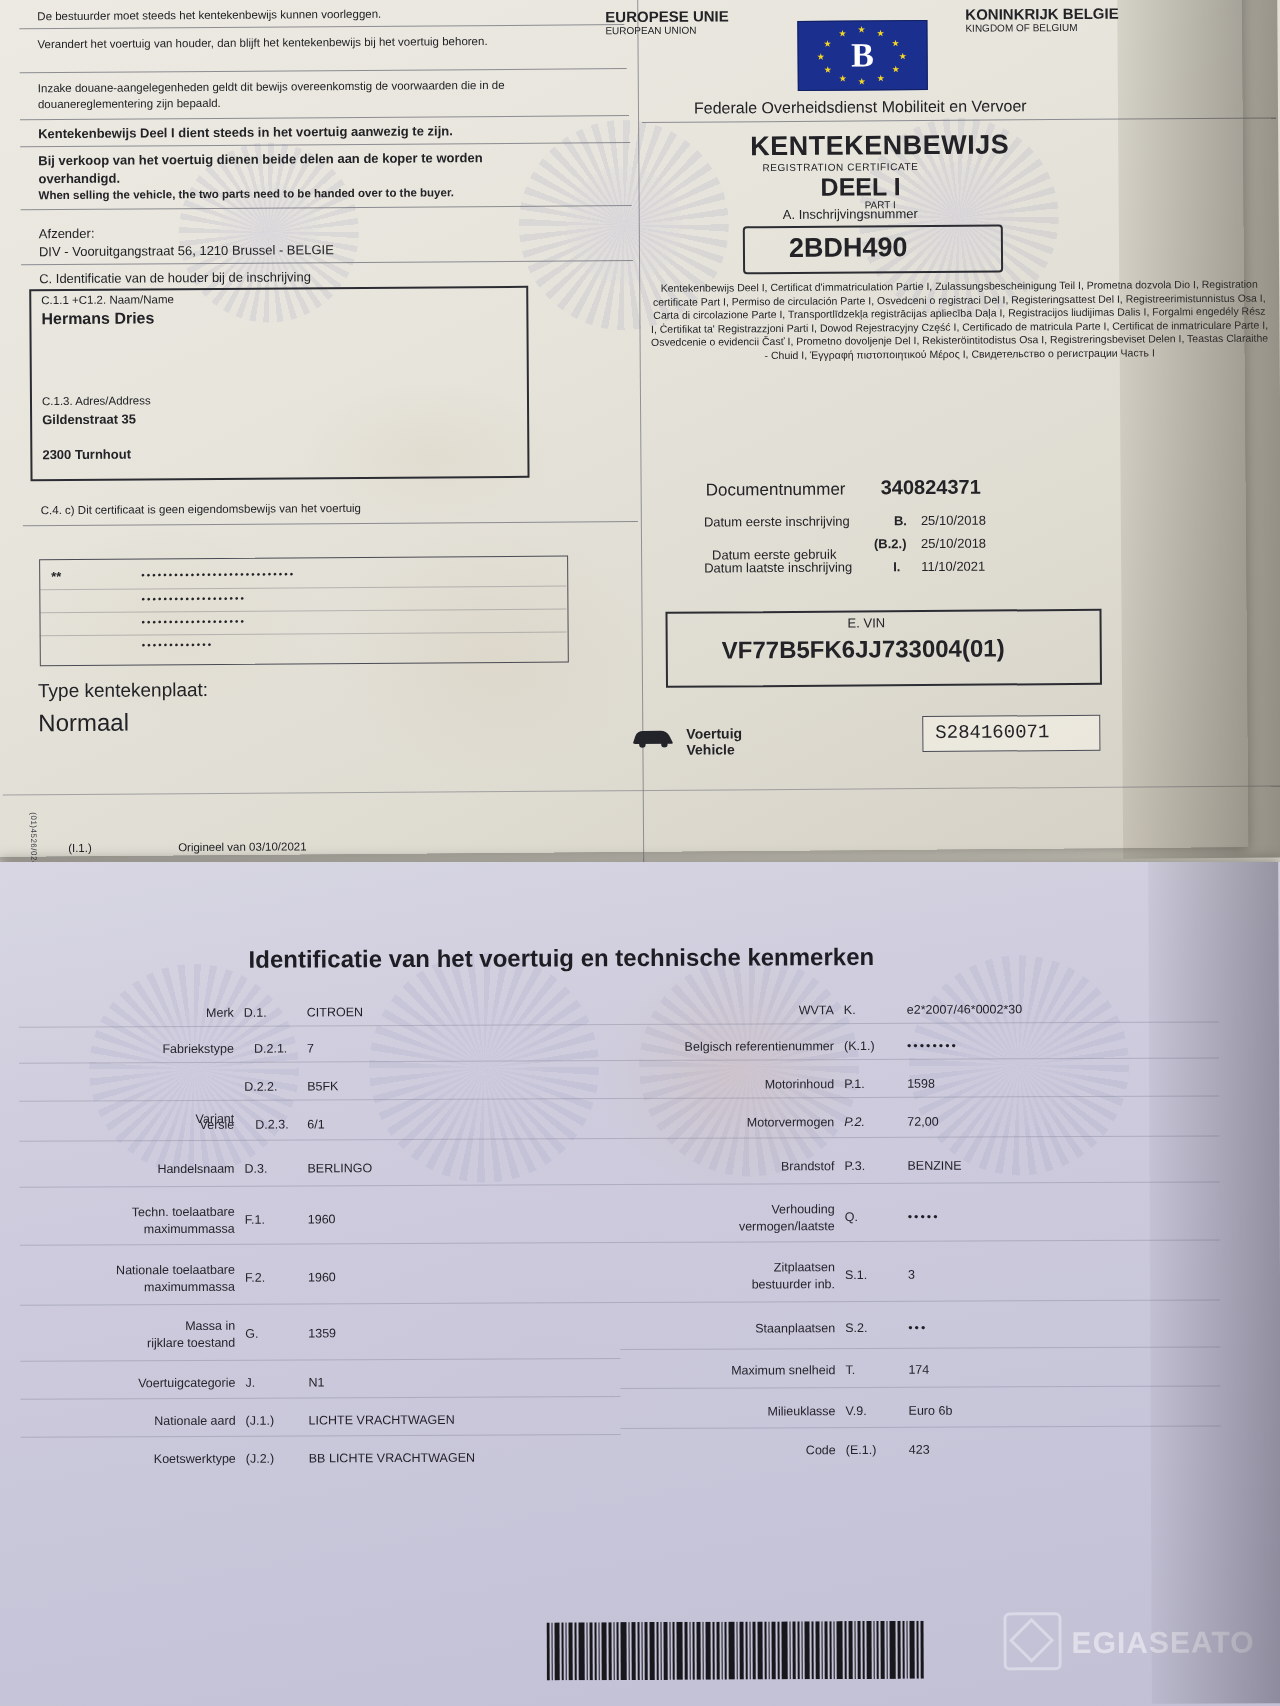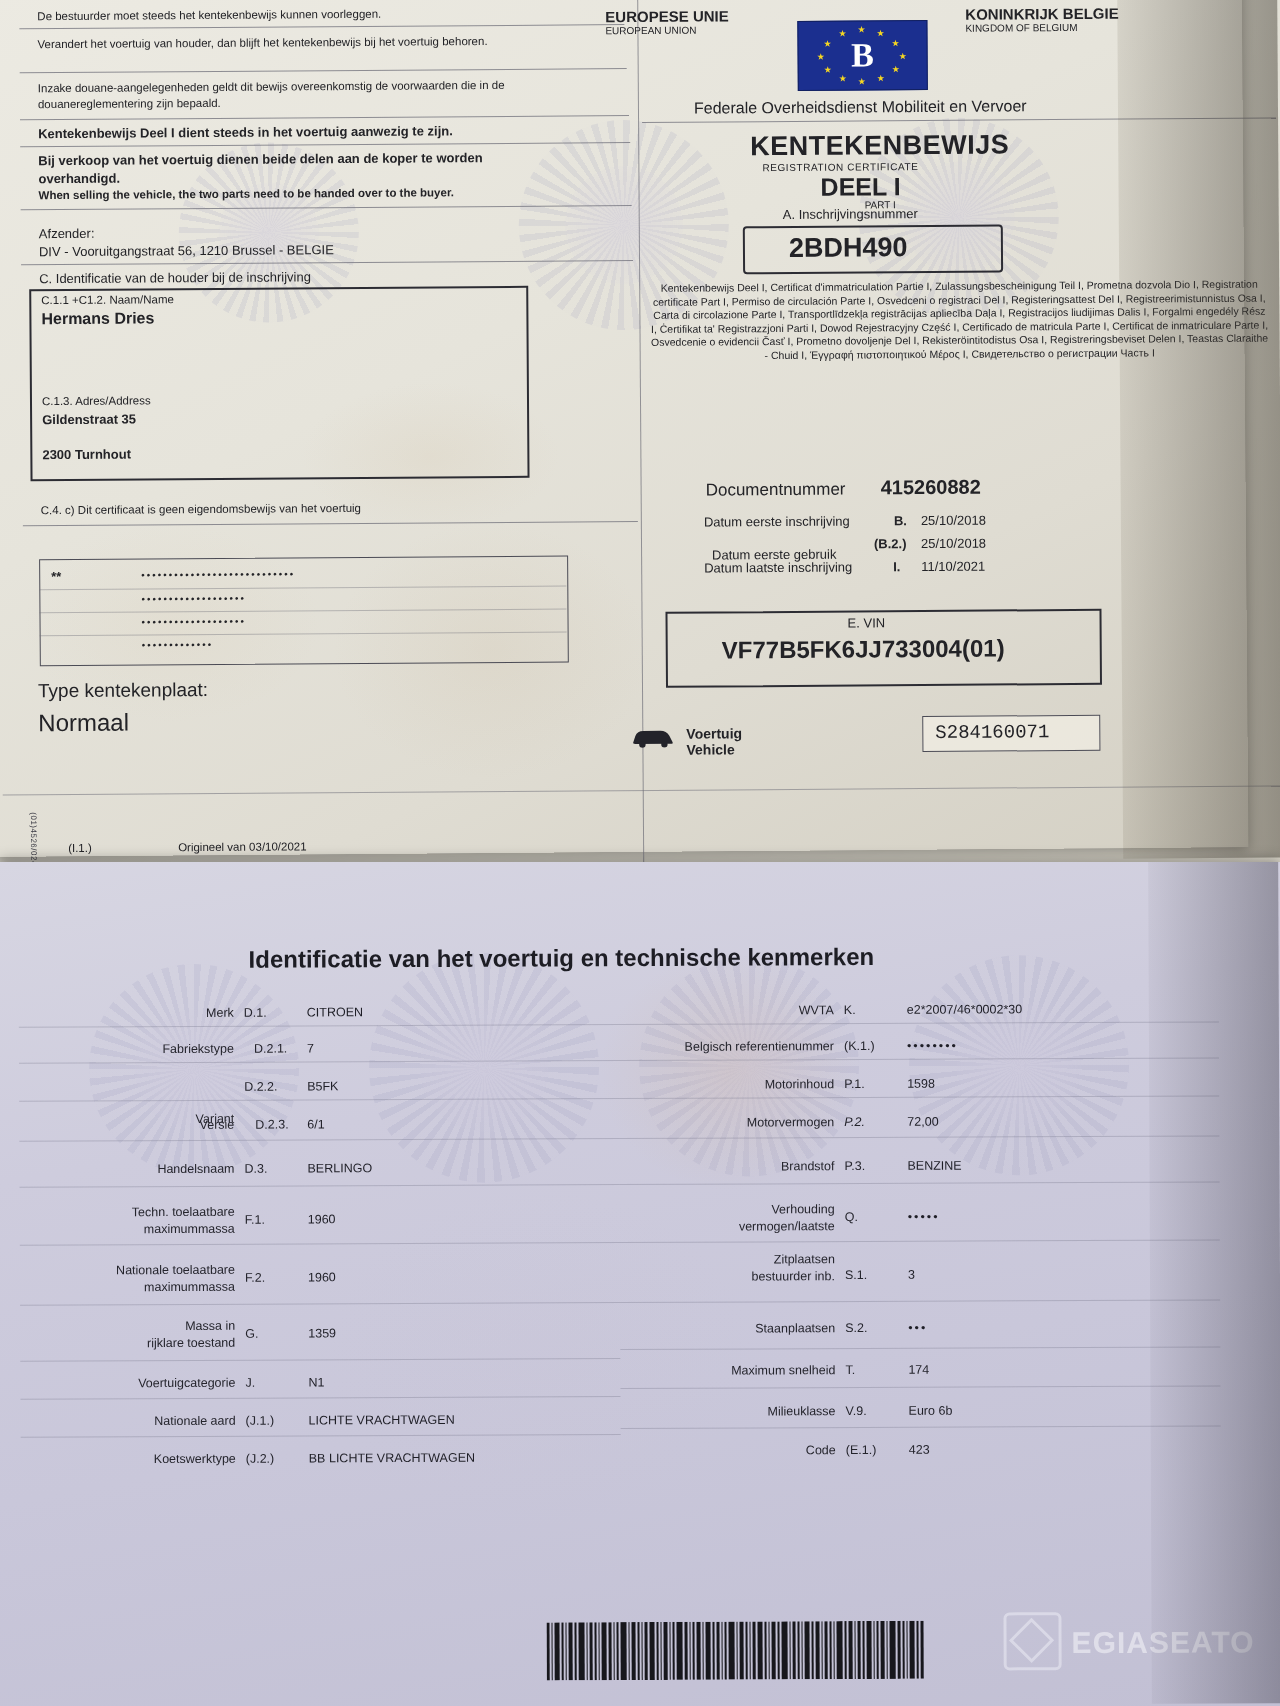--- a/index.html
+++ b/index.html
@@ -313,21 +313,21 @@
       <div class="t" style="left:822px;top:174px;font-size:25px;font-weight:bold;">DEEL I</div>
       <div class="t xs" style="left:866px;top:201px;">PART I</div>
 
       <div class="t md" style="left:784px;top:208px;">A. Inschrijvingsnummer</div>
       <div class="box" style="left:744px;top:227px;width:256px;height:44px;border-radius:4px;"></div>
       <div class="t" style="left:790px;top:234px;font-size:27px;font-weight:bold;">2BDH490</div>
 
       <div class="t" style="left:650px;top:282px;width:620px;font-size:10.5px;line-height:13.6px;text-align:center;white-space:normal;color:#232327;"><span>Kentekenbewijs Deel I, Certificat d'immatriculation Partie I, Zulassungsbescheinigung Teil I, Prometna dozvola Dio I, Registration certificate Part I, Permiso de circulación Parte I, Osvedceni o registraci Del I, Registeringsattest Del I, Registreerimistunnistus Osa I, Carta di circolazione Parte I, Transportlīdzekļa registrācijas apliecība Daļa I, Registracijos liudijimas Dalis I, Forgalmi engedély Rész I, Ċertifikat ta' Registrazzjoni Parti I, Dowod Rejestracyjny Część I, Certificado de matricula Parte I, Certificat de inmatriculare Parte I, Osvedcenie o evidencii Časť I, Prometno dovoljenje Del I, Rekisteröintitodistus Osa I, Registreringsbeviset Delen I, Teastas Claraithe - Chuid I, Έγγραφή πιστοποιητικού Μέρος I, Свидетельство о регистрации Часть I</span></div>
 
       <div class="t" style="left:705px;top:481px;font-size:17px;">Documentnummer</div>
-      <div class="t" style="left:880px;top:478px;font-size:20px;font-weight:bold;">415260882</div>
+      <div class="t" style="left:880px;top:478px;font-size:20px;font-weight:bold;">340824371</div>
 
       <div class="t md" style="left:703px;top:515px;">Datum eerste inschrijving</div>
       <div class="t md b" style="left:893px;top:515px;">B.</div>
       <div class="t md" style="left:920px;top:515px;">25/10/2018</div>
 
       <div class="t md" style="left:711px;top:538px;margin-top:10px;">Datum eerste gebruik</div>
       <div class="t md b" style="left:873px;top:538px;">(B.2.)</div>
       <div class="t md" style="left:920px;top:538px;">25/10/2018</div>
 
       <div class="t md" style="left:703px;top:561px;">Datum laatste inschrijving</div>
@@ -445,21 +445,21 @@
       <div class="fieldcode" style="left:845px;top:298px;">P.3.</div>
       <div class="fieldval" style="left:908px;top:298px;">BENZINE</div>
       <div class="rowsep" style="left:620px;top:322px;width:600px;"></div>
 
       <div class="fieldlbl" style="left:620px;top:340px;width:215px;line-height:17px;white-space:pre-line;"><span>Verhouding
 vermogen/laatste</span></div>
       <div class="fieldcode" style="left:845px;top:349px;">Q.</div>
       <div class="fieldval" style="left:908px;top:349px;letter-spacing:2px;">•••••</div>
       <div class="rowsep" style="left:620px;top:380px;width:600px;"></div>
 
-      <div class="fieldlbl" style="left:620px;top:390px;width:215px;line-height:17px;white-space:pre-line;"><span>Zitplaatsen
+      <div class="fieldlbl" style="left:620px;top:398px;width:215px;line-height:17px;white-space:pre-line;"><span>Zitplaatsen
 bestuurder inb.</span></div>
       <div class="fieldcode" style="left:845px;top:407px;">S.1.</div>
       <div class="fieldval" style="left:908px;top:407px;">3</div>
       <div class="rowsep" style="left:620px;top:440px;width:600px;"></div>
 
       <div class="fieldlbl" style="left:620px;top:460px;width:215px;">Staanplaatsen</div>
       <div class="fieldcode" style="left:845px;top:460px;">S.2.</div>
       <div class="fieldval" style="left:908px;top:460px;letter-spacing:2px;">•••</div>
       <div class="rowsep" style="left:620px;top:487px;width:600px;"></div>
 

